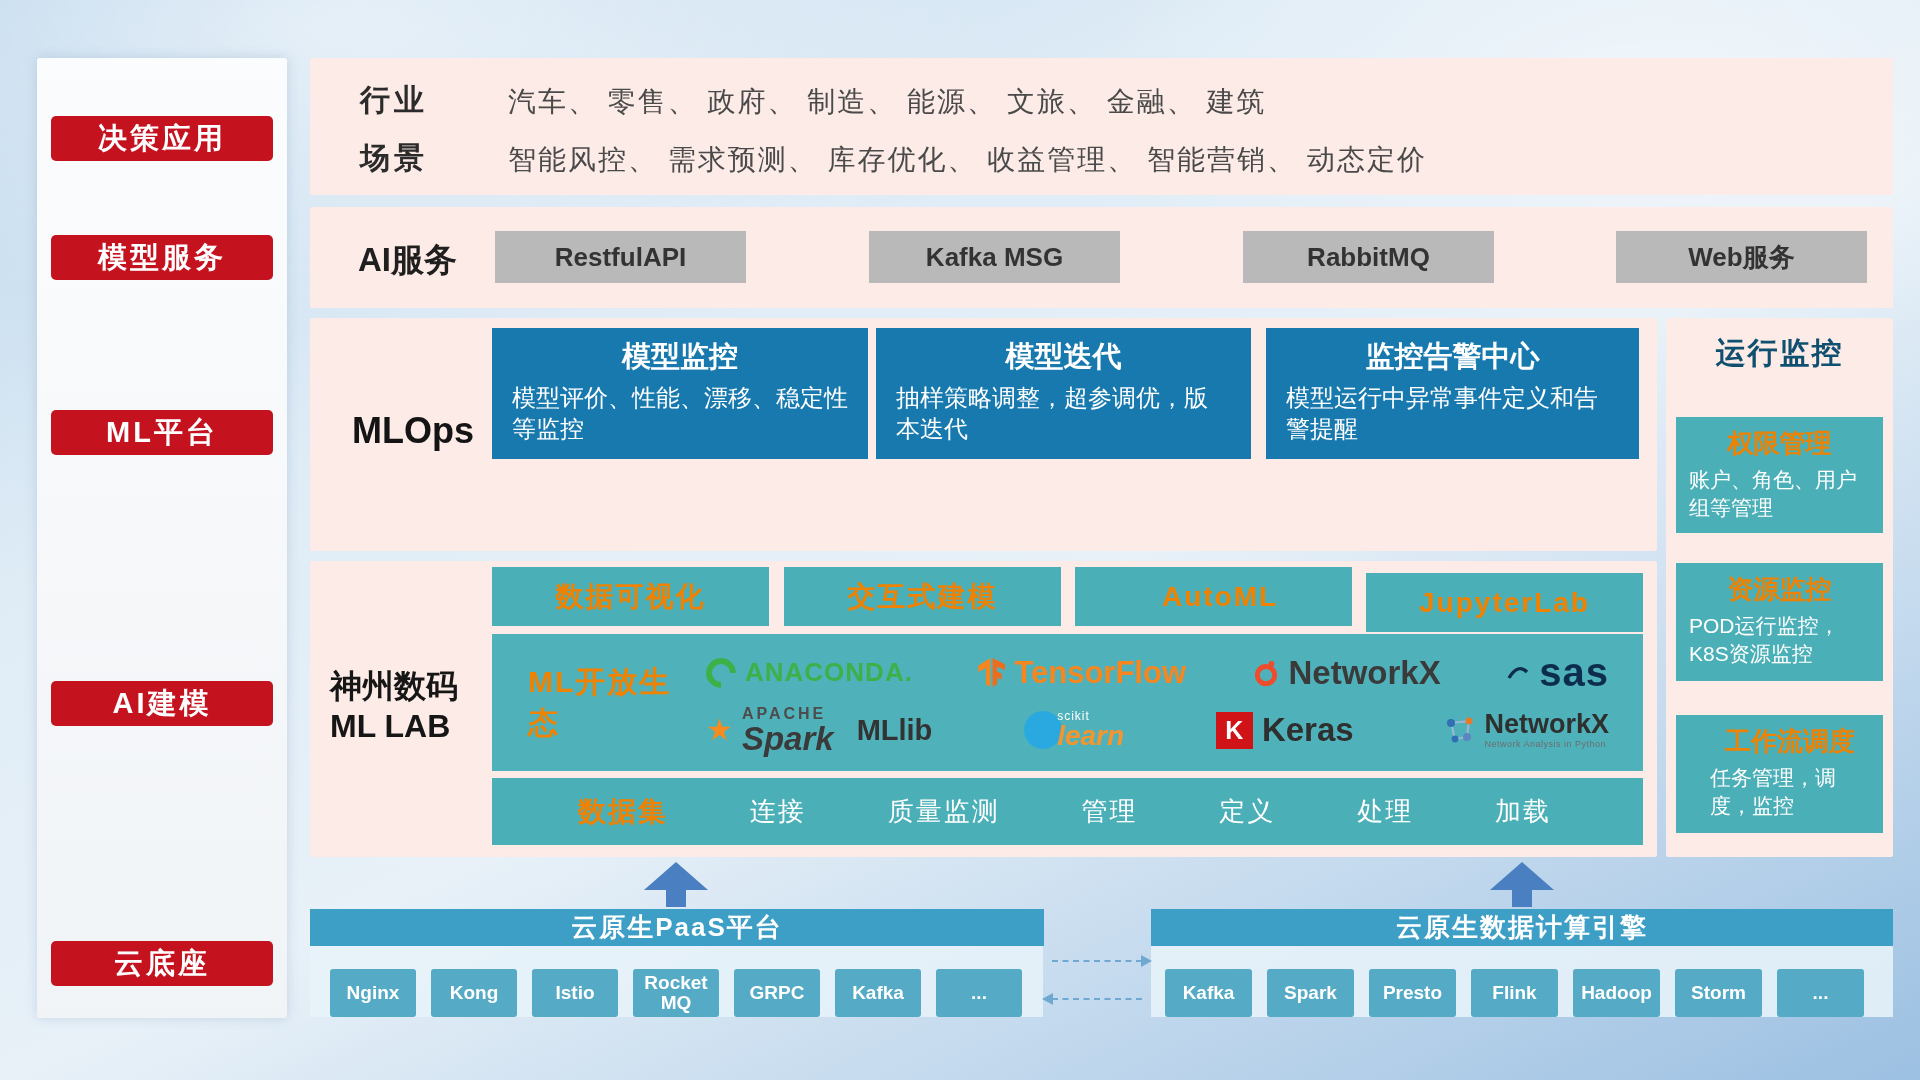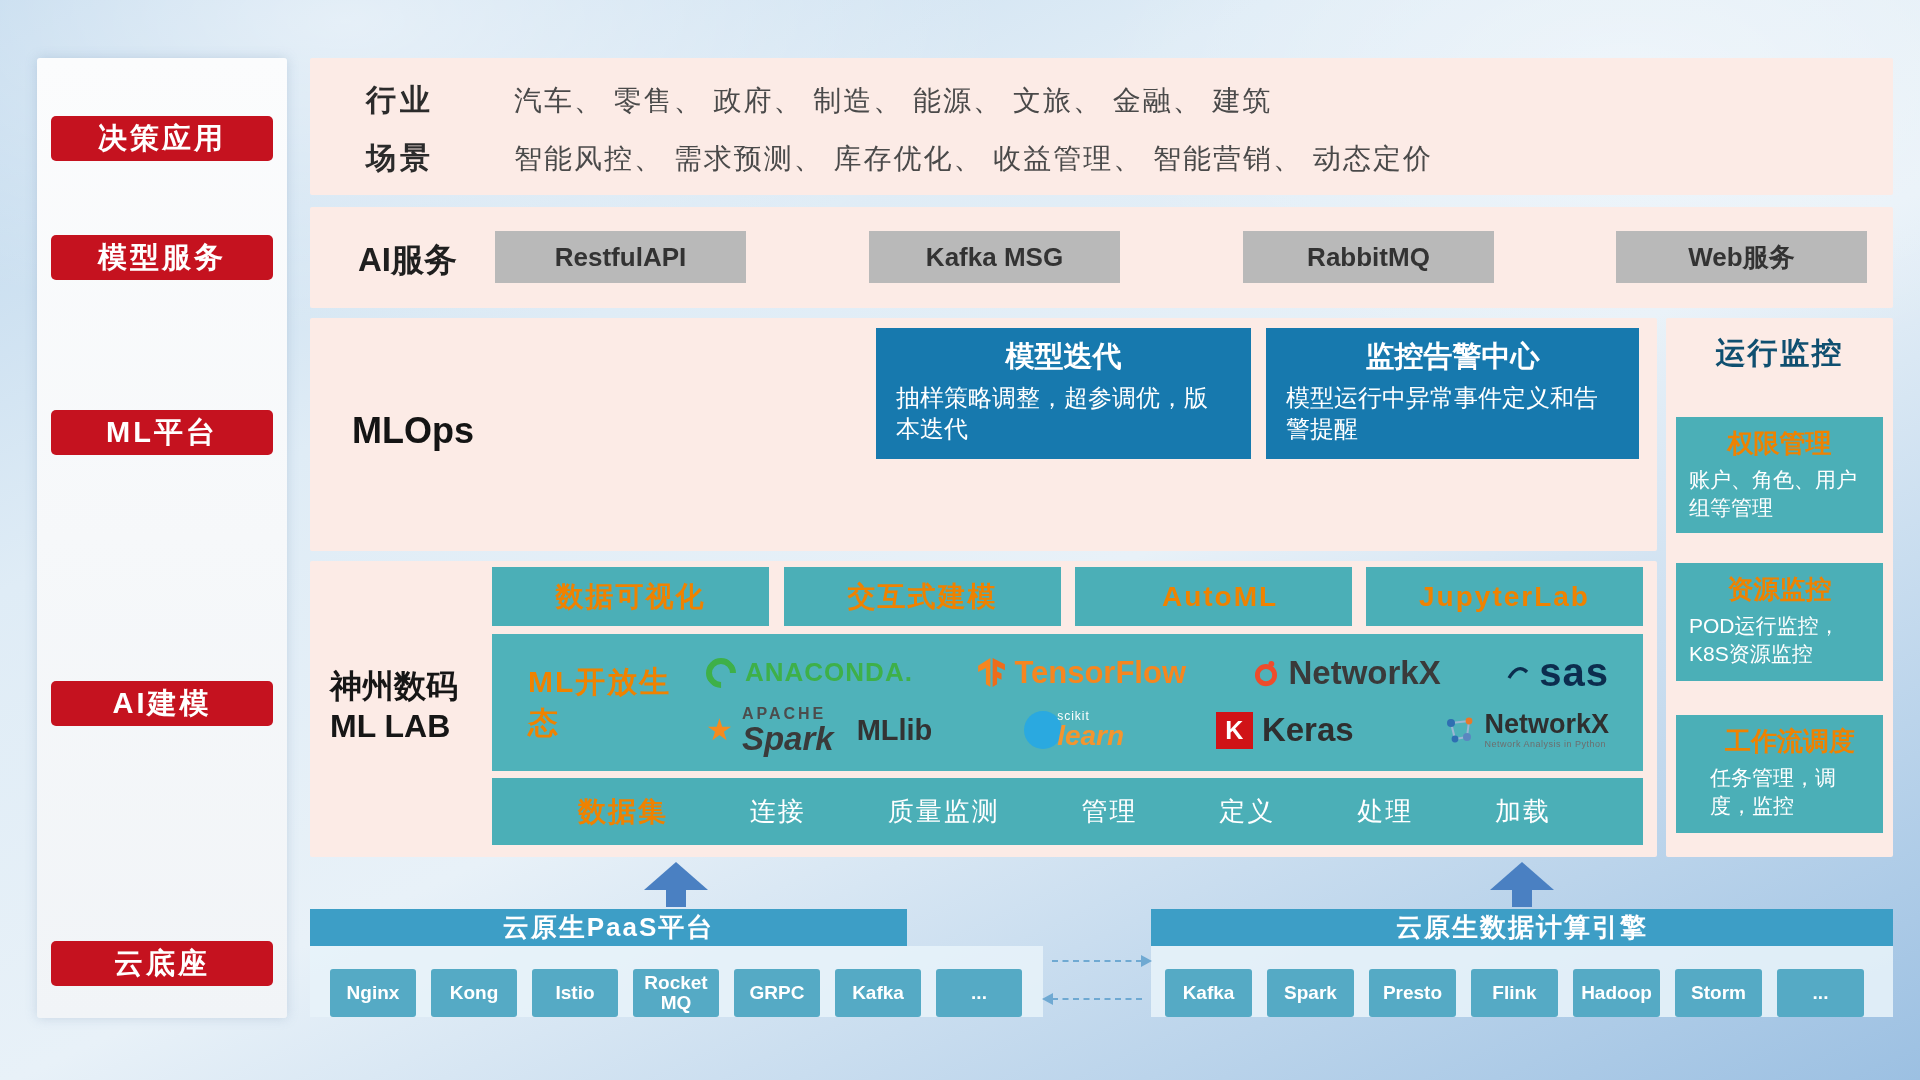--- a/index.html
+++ b/index.html
@@ -18,21 +18,21 @@
   }
   .badge {
     position: absolute; left: 51px; width: 222px; height: 45px;
     background: #c5121f; color: #fff; font-size: 29px; font-weight: bold;
     letter-spacing: 3px; display: flex; align-items: center; justify-content: center;
     border-radius: 5px;
   }
   .panel { position: absolute; background: #fcebe6; border-radius: 2px; }
 
   
-  .ind-row { position: absolute; left: 56px; display: flex; align-items: center; }
+  .ind-row { position: absolute; left: 50px; display: flex; align-items: flex-end; }
   .row-label { font-size: 30px; font-weight: bold; color: #2b2b2b; letter-spacing: 4px; width: 148px; }
   .row-text { font-size: 28px; color: #4a4a4a; letter-spacing: 2px; }
 
   
   .svc-label { position: absolute; left: 48px; top: 31px; font-size: 33px; font-weight: bold; color: #1f1f1f; }
   .gray-btn {
     position: absolute; top: 24px; width: 251px; height: 52px; background: #b9b9b9;
     color: #333; font-size: 26px; font-weight: bold;
     display: flex; align-items: center; justify-content: center;
   }
@@ -140,20 +140,24 @@
     <div class="svc-label">AI服务</div>
     <div class="gray-btn" style="left:185px;">RestfulAPI</div>
     <div class="gray-btn" style="left:559px;">Kafka MSG</div>
     <div class="gray-btn" style="left:933px;">RabbitMQ</div>
     <div class="gray-btn" style="left:1306px;">Web服务</div>
   </div>
 
   <div class="panel" style="left:310px; top:318px; width:1347px; height:233px;">
     <div class="mlops-label">MLOps</div>
 
+    <div class="blue-card" style="left:182px; width:376px;">
+      <div class="bc-title">模型监控</div>
+      <div class="bc-desc">模型评价、性能、漂移、稳定性等监控</div>
+    </div>
     <div class="blue-card" style="left:566px; width:375px;">
       <div class="bc-title">模型迭代</div>
       <div class="bc-desc">抽样策略调整，超参调优，版本迭代</div>
     </div>
     <div class="blue-card" style="left:956px; width:373px;">
       <div class="bc-title">监控告警中心</div>
       <div class="bc-desc">模型运行中异常事件定义和告警提醒</div>
     </div>
 
   </div>
@@ -176,21 +180,21 @@
 
   <div class="panel" style="left:310px; top:561px; width:1347px; height:296px;">
     <div class="lab-label">
       <div>神州数码</div>
       <div>ML LAB</div>
     </div>
 
     <div class="teal-btn" style="left:182px;">数据可视化</div>
     <div class="teal-btn" style="left:474px;">交互式建模</div>
     <div class="teal-btn" style="left:765px;padding-left:13px;">AutoML</div>
-    <div class="teal-btn" style="left:1056px;">JupyterLab</div>
+    <div class="teal-btn" style="left:1056px;margin-top:6px;">JupyterLab</div>
 
     <div class="eco">
       <div class="eco-label">ML开放生态</div>
       <div class="eco-logos">
         <div class="logo-row">
           <span class="logo">
             <span class="anaconda-ico"></span>
             <span class="anaconda-text">ANACONDA.</span>
           </span>
           <span class="logo">
@@ -267,21 +271,21 @@
 
   <div class="up-arrow" style="left:644px; top:862px;">
     <div class="tri"></div>
       <div class="stem"></div>
   </div>
   <div class="up-arrow" style="left:1490px; top:862px;">
     <div class="tri"></div>
       <div class="stem"></div>
   </div>
 
-  <div class="cloud-header" style="left:310px; width:597px;">云原生PaaS平台</div>
+  <div class="cloud-header" style="left:310px; width:734px;">云原生PaaS平台</div>
   <div class="strip" style="left:310px; width:733px; gap:15px; padding:0 20px;">
     <span class="chip" style="width:86px;">Nginx</span>
     <span class="chip" style="width:86px;">Kong</span>
     <span class="chip" style="width:86px;">Istio</span>
     <span class="chip" style="width:86px;">RocketMQ</span>
     <span class="chip" style="width:86px;">GRPC</span>
     <span class="chip" style="width:86px;">Kafka</span>
     <span class="chip" style="width:86px;">...</span>
   </div>
 

